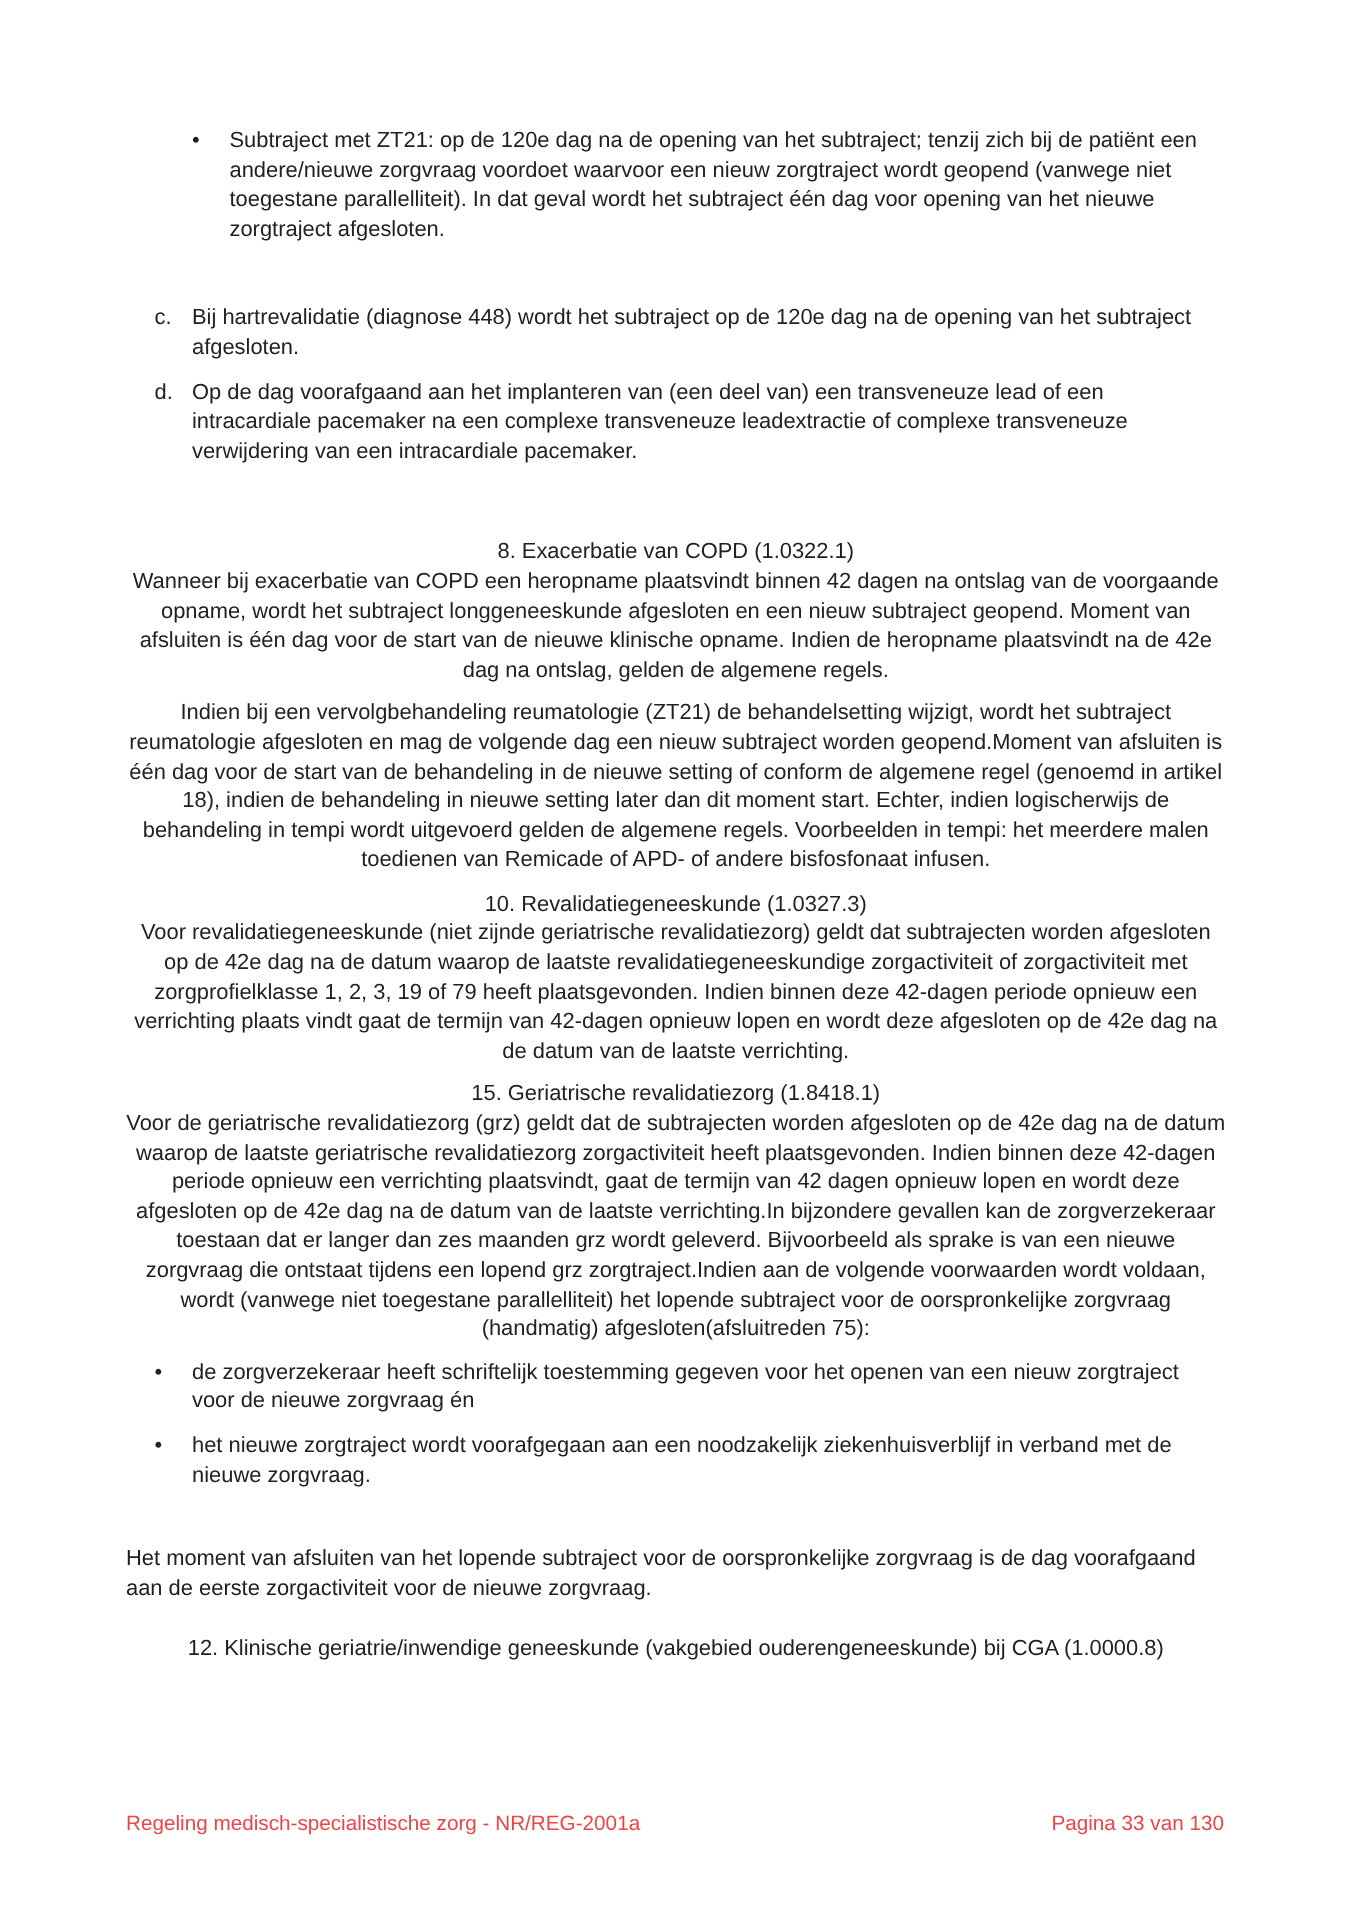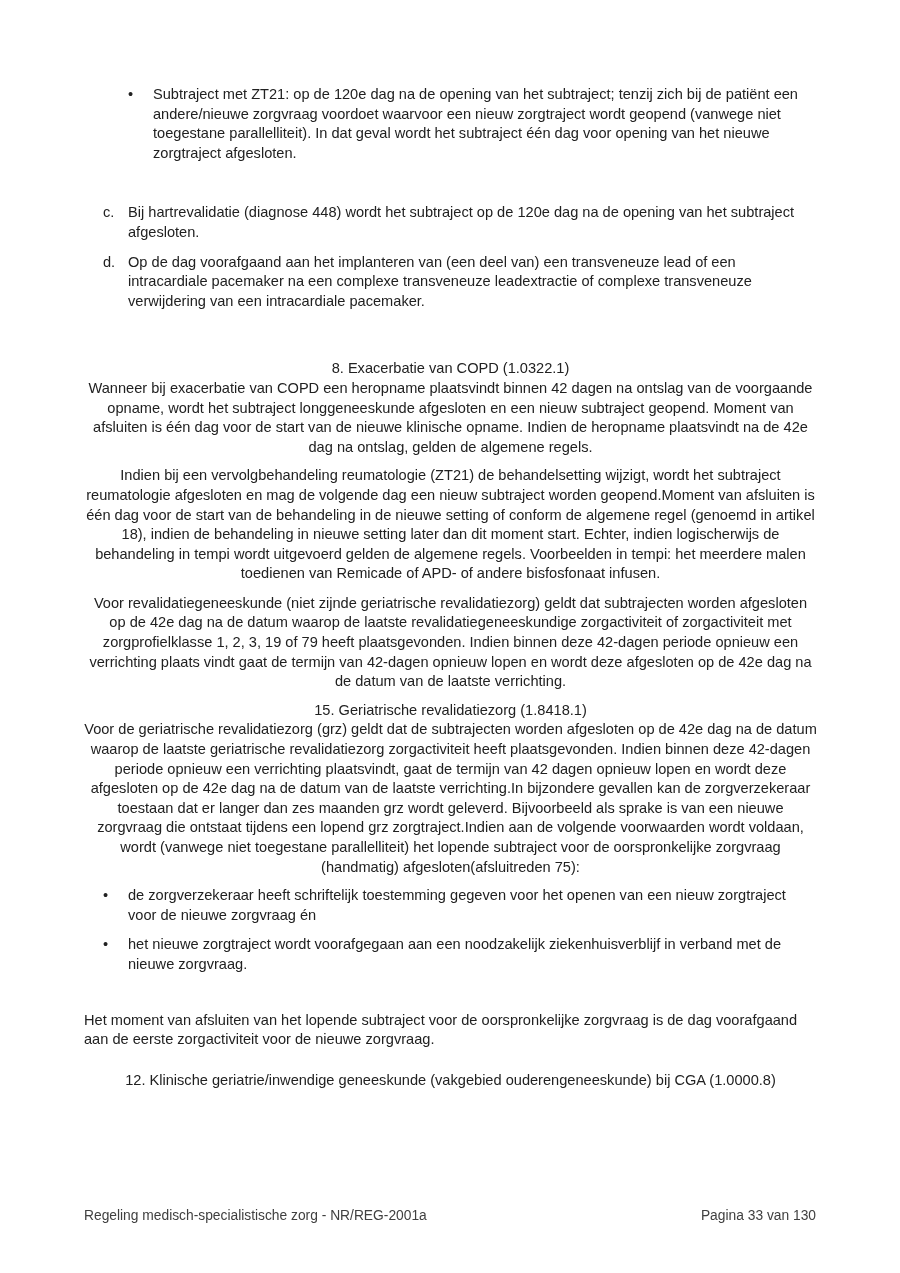--- a/index.html
+++ b/index.html
@@ -56,21 +56,21 @@
   .section-12 { margin-top: 21px; text-align: center; }
   .footer {
     position: absolute;
     left: 84px;
     right: 84px;
     top: 1207px;
     display: flex;
     justify-content: space-between;
     font-size: 13.8px;
     line-height: 18px;
-    color: #404040;
+    color: #ef4444;
     align-items: flex-end;
   }
 </style>
 </head>
 <body>
 
 <div class="page">
   <div class="content">
 
     <div class="list-item bullet-deep">
@@ -91,20 +91,21 @@
     <div class="section section-8">
       <div class="heading">8. Exacerbatie van COPD (1.0322.1)</div>
       <div class="body">Wanneer bij exacerbatie van COPD een heropname plaatsvindt binnen 42 dagen na ontslag van de voorgaande opname, wordt het subtraject longgeneeskunde afgesloten en een nieuw subtraject geopend. Moment van afsluiten is één dag voor de start van de nieuwe klinische opname. Indien de heropname plaatsvindt na de 42e dag na ontslag, gelden de algemene regels.</div>
     </div>
 
     <div class="section">
       <div class="body">Indien bij een vervolgbehandeling reumatologie (ZT21) de behandelsetting wijzigt, wordt het subtraject reumatologie afgesloten en mag de volgende dag een nieuw subtraject worden geopend.Moment van afsluiten is één dag voor de start van de behandeling in de nieuwe setting of conform de algemene regel (genoemd in artikel 18), indien de behandeling in nieuwe setting later dan dit moment start. Echter, indien logischerwijs de behandeling in tempi wordt uitgevoerd gelden de algemene regels. Voorbeelden in tempi: het meerdere malen toedienen van Remicade of APD- of andere bisfosfonaat infusen.</div>
     </div>
 
     <div class="section section-10">
+      <div class="heading">10. Revalidatiegeneeskunde (1.0327.3)</div>
       <div class="body">Voor revalidatiegeneeskunde (niet zijnde geriatrische revalidatiezorg) geldt dat subtrajecten worden afgesloten op de 42e dag na de datum waarop de laatste revalidatiegeneeskundige zorgactiviteit of zorgactiviteit met zorgprofielklasse 1, 2, 3, 19 of 79 heeft plaatsgevonden. Indien binnen deze 42-dagen periode opnieuw een verrichting plaats vindt gaat de termijn van 42-dagen opnieuw lopen en wordt deze afgesloten op de 42e dag na de datum van de laatste verrichting.</div>
     </div>
 
     <div class="section">
       <div class="heading">15. Geriatrische revalidatiezorg (1.8418.1)</div>
       <div class="body">Voor de geriatrische revalidatiezorg (grz) geldt dat de subtrajecten worden afgesloten op de 42e dag na de datum waarop de laatste geriatrische revalidatiezorg zorgactiviteit heeft plaatsgevonden. Indien binnen deze 42-dagen periode opnieuw een verrichting plaatsvindt, gaat de termijn van 42 dagen opnieuw lopen en wordt deze afgesloten op de 42e dag na de datum van de laatste verrichting.In bijzondere gevallen kan de zorgverzekeraar toestaan dat er langer dan zes maanden grz wordt geleverd. Bijvoorbeeld als sprake is van een nieuwe zorgvraag die ontstaat tijdens een lopend grz zorgtraject.Indien aan de volgende voorwaarden wordt voldaan, wordt (vanwege niet toegestane parallelliteit) het lopende subtraject voor de oorspronkelijke zorgvraag (handmatig) afgesloten(afsluitreden 75):</div>
     </div>
 
     <div class="list-item indent-1 cond-bullet-1">
       <span class="marker">•</span>

